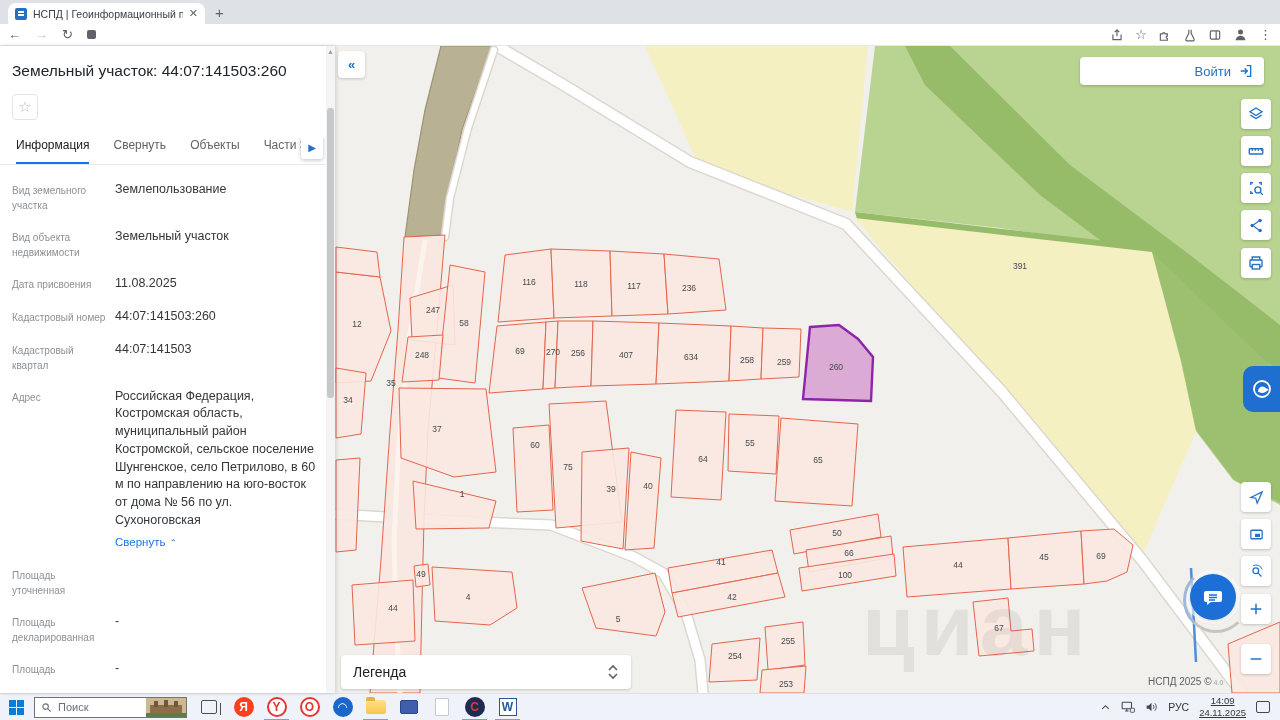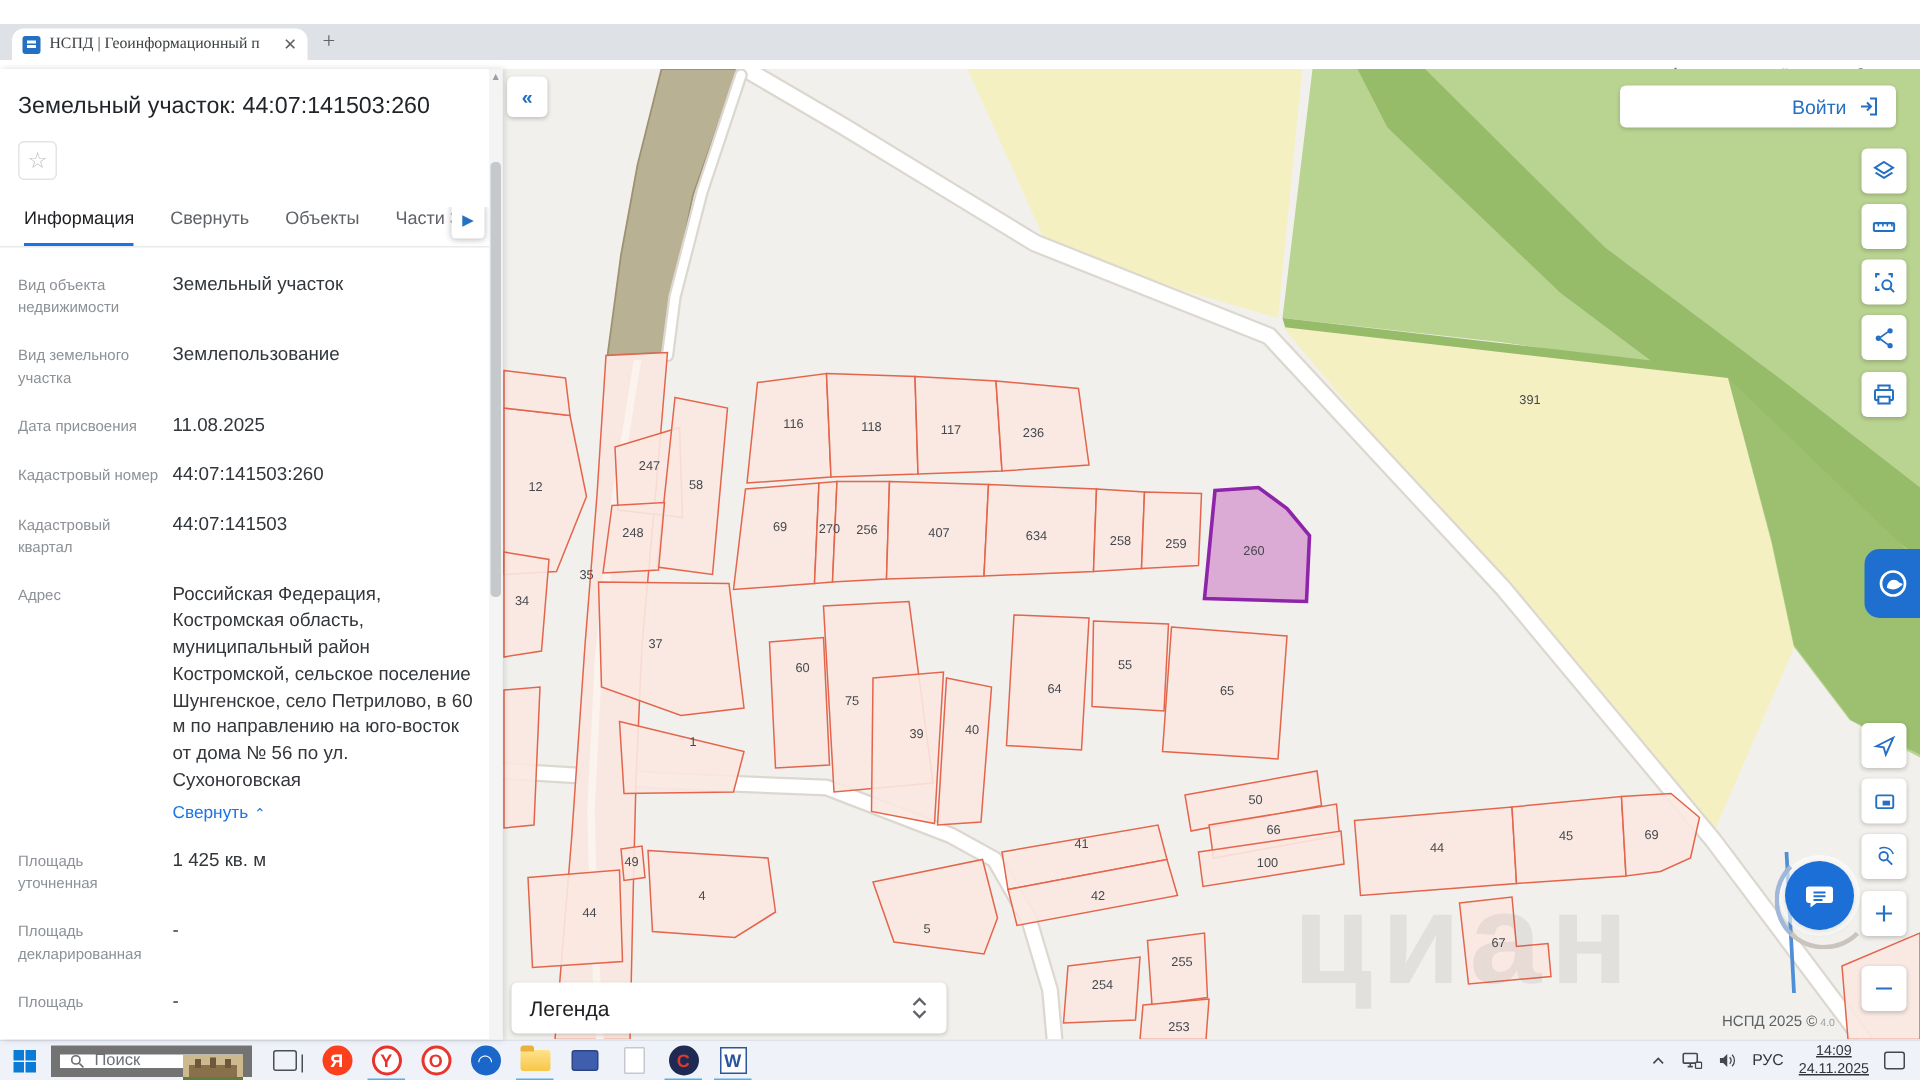--- a/index.html
+++ b/index.html
@@ -1,20 +1,20 @@
 <!DOCTYPE html>
 <html><head>
 <meta charset="utf-8">
 <style>
   * { margin:0; padding:0; box-sizing:border-box; }
   html,body { width:1280px; height:720px; overflow:hidden;
     font-family:"Liberation Sans","DejaVu Sans",sans-serif; background:#fff; }
 
   
-  .chrome { position:absolute; left:0; top:16px; width:1280px; height:46px;font-family:Liberation Serif, serif; }
+  .chrome { position:absolute; left:0; top:0; width:1280px; height:46px; }
   .tabstrip { height:24px; background:#dee1e6; position:relative; }
   .tab { position:absolute; left:8px; top:3px; width:197px; height:21px; background:#fff;
     border-radius:8px 8px 0 0; display:flex; align-items:center; padding:0 7px; gap:6px; }
   .favicon { width:12px; height:12px; border-radius:2px; background:#2470c2; position:relative; flex:0 0 auto; }
   .favicon:after { content:""; position:absolute; left:3px; top:3px; width:6px; height:2px;
     background:#fff; box-shadow:0 3px 0 #fff; }
   .tab-title { font-size:10.5px; color:#3c4043; white-space:nowrap; overflow:hidden; width:150px; }
   .tab-close { font-size:11px; color:#5f6368; }
   .newtab { position:absolute; left:215px; top:4px; font-size:15px; color:#5f6368; }
   .navbar { height:22px; background:#fff; display:flex; align-items:center; padding:0 8px;
@@ -83,21 +83,21 @@
   .scalebar:before{left:0;} .scalebar:after{right:0;}
   .scalebar .lbl { position:absolute; left:12px; top:-3px; font-size:9px; color:#333; background:transparent; }
 
   
   .taskbar { position:absolute; left:0; top:693px; width:1280px; height:27px; background:#eff3f9;
     border-top:1px solid #dde2ea; display:flex; align-items:center; }
   .win { width:15px; height:15px; margin-left:9px; position:relative; flex:0 0 auto; }
   .win i { position:absolute; width:7px; height:7px; background:#0a7bd6; }
   .win i:nth-child(1){left:0;top:0;} .win i:nth-child(2){right:0;top:0;}
   .win i:nth-child(3){left:0;bottom:0;} .win i:nth-child(4){right:0;bottom:0;}
-  .searchbox { margin-left:10px; width:134px; height:21px; background:#fff; border:6px solid #737373;
+  .searchbox { margin-left:10px; width:153px; height:21px; background:#fff; border:1px solid #737373;
     display:flex; align-items:center; padding:0 0 0 6px; gap:6px; position:relative; flex:0 0 auto;text-align:right; }
   .searchbox .ph { font-size:11px; color:#6b6f76; }
   .searchbox .thumb { position:absolute; right:0; top:0; width:40px; height:19px; overflow:hidden; }
   .taskview { margin-left:14px; width:16px; height:14px; border:1.5px solid #4a4f55; border-radius:2px; position:relative; flex:0 0 auto;}
   .taskview:after { content:""; position:absolute; right:-5px; top:2px; width:4px; height:12px; border-right:1.5px solid #4a4f55;}
   .apps { display:flex; align-items:center; gap:12px; margin-left:16px; }
   .app-ic { width:21px; height:21px; position:relative; display:flex; align-items:center;
     justify-content:center; }
   .app-ic .u { position:absolute; left:-2px; bottom:-4px; width:25px; height:2.5px; background:#55b0e8; }
   .tray { margin-left:auto; display:flex; align-items:center; gap:10px; padding-right:10px; }
@@ -153,46 +153,45 @@
     <div class="star-btn">☆</div>
     <div class="ptabs">
       <div class="ptab active">Информация</div>
         <div class="ptab">Свернуть</div>
         <div class="ptab">Объекты</div>
         <div class="ptab">Части ЗУ</div>
         <div class="ptab-arrow">▶</div>
     </div>
     <div class="fields">
         <div class="frow">
+          <div class="flabel">Вид земельного участка</div>
+          <div class="fvalue">Землепользование</div>
+        </div>
+        <div class="frow">
           <div class="flabel">Вид объекта недвижимости</div>
           <div class="fvalue">Земельный участок</div>
         </div>
         <div class="frow">
-          <div class="flabel">Вид земельного участка</div>
-          <div class="fvalue">Землепользование</div>
-        </div>
-        <div class="frow">
           <div class="flabel">Дата присвоения</div>
           <div class="fvalue">11.08.2025</div>
         </div>
         <div class="frow">
           <div class="flabel">Кадастровый номер</div>
           <div class="fvalue">44:07:141503:260</div>
         </div>
         <div class="frow">
           <div class="flabel">Кадастровый квартал</div>
           <div class="fvalue">44:07:141503</div>
         </div>
         <div class="frow">
           <div class="flabel">Адрес</div>
           <div class="fvalue">Российская Федерация, Костромская область, муниципальный район Костромской, сельское поселение Шунгенское, село Петрилово, в 60 м по направлению на юго-восток от дома № 56 по ул. Сухоноговская<br><span class="flink">Свернуть<span class="caret">⌃</span></span></div>
         </div>
         <div class="frow">
           <div class="flabel">Площадь уточненная</div>
-          <div class="fvalue">1 425 кв. м</div>
         </div>
         <div class="frow">
           <div class="flabel">Площадь декларированная</div>
           <div class="fvalue">-</div>
         </div>
         <div class="frow">
           <div class="flabel">Площадь</div>
           <div class="fvalue">-</div>
         </div>
       </div>

